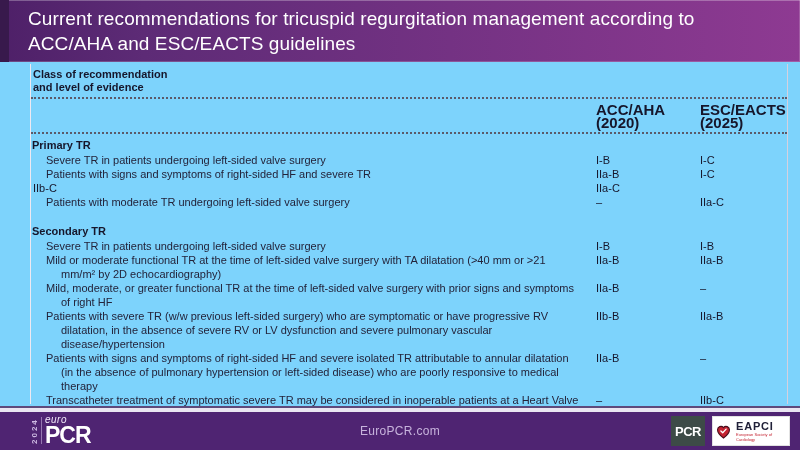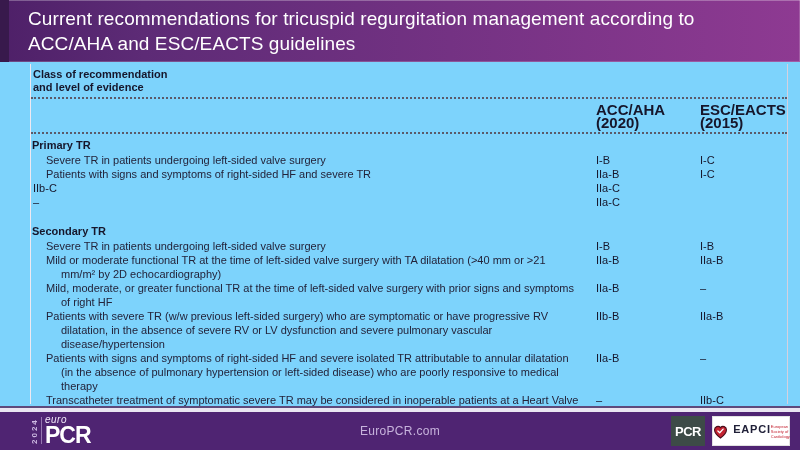--- a/index.html
+++ b/index.html
@@ -75,21 +75,21 @@
   .pcr-box {
     width:34px; height:30px; background:#3d4b47; color:#ffffff;
     display:flex; align-items:center; justify-content:center;
     font-weight:bold; font-size:13px; letter-spacing:-.5px;
   }
   .eapci-box {
     width:78px; height:30px; background:#ffffff; border:1px solid #e2e2e2;
     display:flex; align-items:center; justify-content:center; gap:4px; padding:2px;
   }
   .eapci-heart { width:17px; height:17px; flex:0 0 auto; }
-  .eapci-texts { display:flex; flex-direction:row; }
+  .eapci-texts { display:flex; flex-direction:column; }
   .eapci-name { font-size:11px; font-weight:bold; color:#202038; letter-spacing:.8px; line-height:11px; }
   .eapci-sub { font-size:4px; color:#c42331; line-height:5px; }
 </style>
 </head>
 <body>
 
 <div class="slide">
 
   <header class="title-bar">
     <div class="title-accent"></div>
@@ -102,41 +102,42 @@
       <div>and level of evidence</div>
     </div>
     <div class="colnames">
       <div></div>
       <div class="cn">
         <div>ACC/AHA</div>
         <div>(2020)</div>
       </div>
       <div class="cn">
         <div>ESC/EACTS</div>
-        <div>(2015)</div>
+        <div>(2025)</div>
       </div>
     </div>
     <div class="table-body">
         <div class="section">
           <div class="section-title">Primary TR</div>
           <div class="row">
             <div class="row-text">Severe TR in patients undergoing left-sided valve surgery</div>
             <div class="val">I-B</div>
             <div class="val">I-C</div>
           </div>
           <div class="row">
             <div class="row-text">Patients with signs and symptoms of right-sided HF and severe TR</div>
             <div class="val">IIa-B</div>
             <div class="val">I-C</div>
           </div>
           <div class="row">
             <div class="val">IIb-C</div>
             <div class="val">IIa-C</div>
           </div>
           <div class="row">
+            <div class="row-text">Patients with moderate TR undergoing left-sided valve surgery</div>
             <div class="val">–</div>
             <div class="val">IIa-C</div>
           </div>
         </div>
         <div class="section">
           <div class="section-title">Secondary TR</div>
           <div class="row">
             <div class="row-text">Severe TR in patients undergoing left-sided valve surgery</div>
             <div class="val">I-B</div>
             <div class="val">I-B</div>

